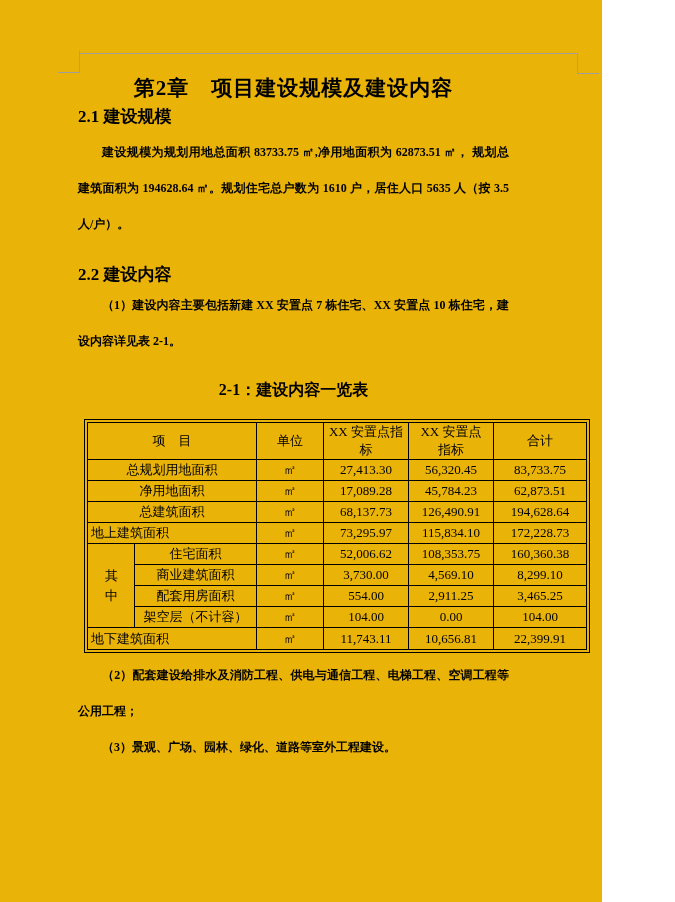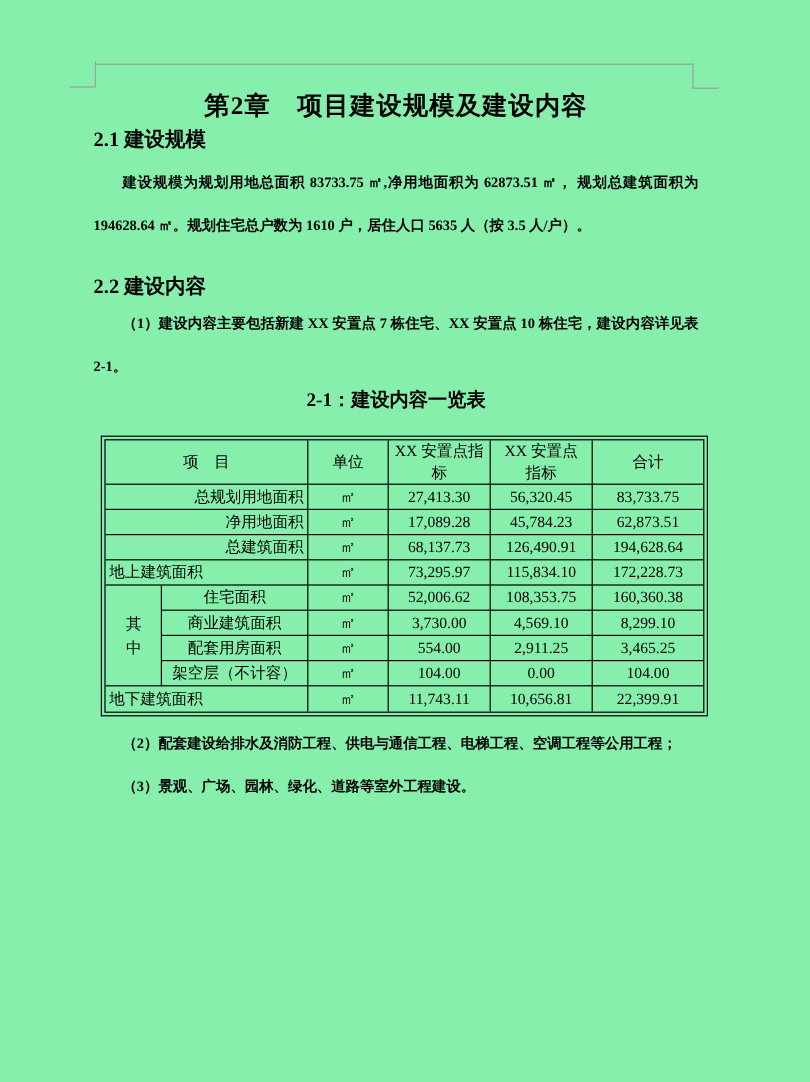--- a/index.html
+++ b/index.html
@@ -1,21 +1,21 @@
 <!DOCTYPE html>
 <html><head>
 <meta charset="utf-8">
 <style>
   * { margin:0; padding:0; box-sizing:border-box; }
   html,body { background:#ffffff; }
   .page {
     position:relative;
-    width:675px;
+    width:602px;
     height:902px;
-    background:#86efac;
+    background:#eab308;
     color:#000000;
     font-family:"Liberation Serif","DejaVu Serif",serif;
     overflow:hidden;
   }
   
   .mark { position:absolute; background:#9f9f9f; }
   .mark-top-line   { left:79px;  top:53px; width:499px; height:1px; }
   .mark-left-vert  { left:79px;  top:51px; width:1px;  height:21px; }
   .mark-left-horiz { left:58px;  top:72px; width:22px; height:1px; }
   .mark-right-vert { left:577px; top:53px; width:1px;  height:21px; }
@@ -45,21 +45,21 @@
     text-indent:2em;
     text-align:justify;
     font-weight:bold;
   }
   .p-scale { margin-top:6px; }
   .p-item1 { margin-top:1px; }
   .p-item2 { margin-top:4px; }
   .p-item3 { margin-top:0; }
 
   .table-caption {
-    margin-top:0;
+    margin-top:20px;
     font-size:16px;
     line-height:22px;
     font-weight:bold;
     text-align:center;
   }
 
   table.content-table {
     margin-top:18px;
     margin-left:6px;
     border-collapse:separate;
@@ -80,21 +80,21 @@
   }
   table.content-table tr td:last-child, table.content-table tr th:last-child { border-right:none; }
   table.content-table tr:last-child td { border-bottom:none; }
   th.hdr {
     height:38px;
     text-align:center;
     white-space:pre-line;
     line-height:18px;
   }
   td.c { text-align:center; }
-  td.item-l  { text-align:right; padding-left:5px; }
+  td.item-l  { text-align:center; padding-left:5px; }
   td.item-in { text-align:left; padding-left:17px; }
   td.group {
     text-align:center;
     border-right:1px solid #000;
   }
   .group-label {
     display:inline-block;
     width:14px;
     word-break:break-all;
     line-height:20px;

